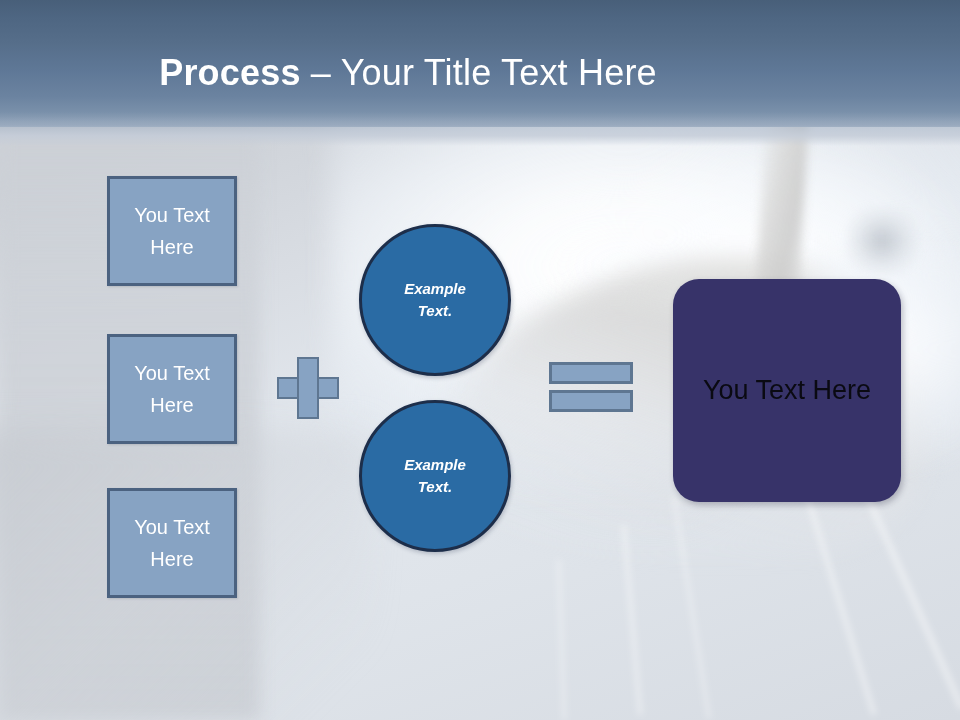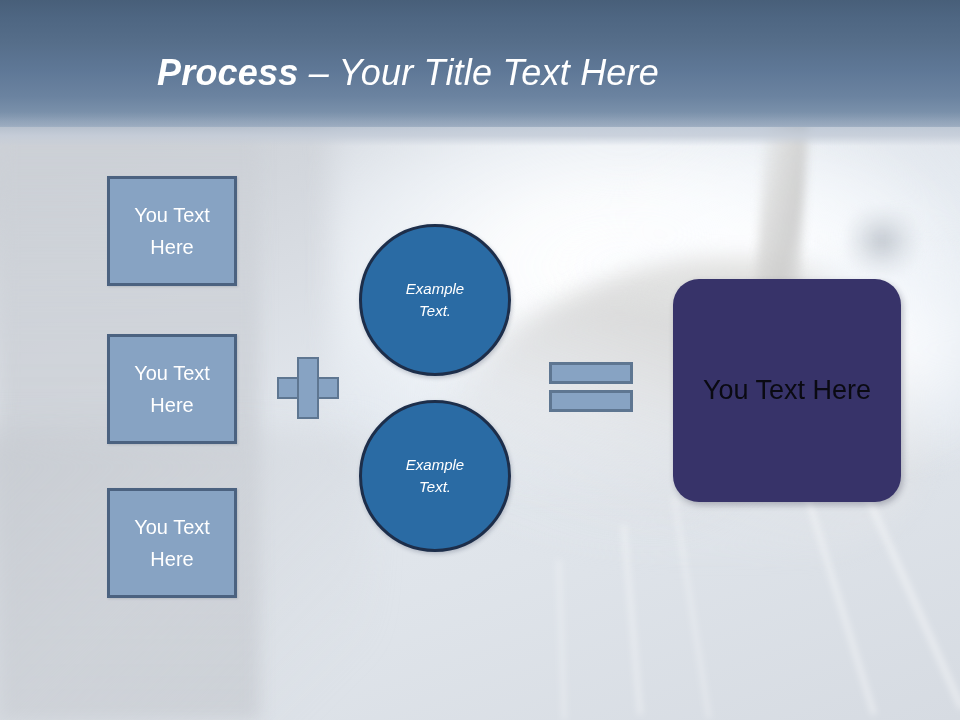--- a/index.html
+++ b/index.html
@@ -205,21 +205,20 @@
     position: absolute;
     left: 0; top: 50px;
     width: 816px;
     text-align: center;
     color: #ffffff;
     font-size: 36px;
     line-height: 46px;
     font-weight: 400;
     letter-spacing: 0.2px;
     white-space: nowrap;
-    font-style: italic;
   }
   .slide-title .strong { font-weight: 700; }
 
   
   .input-box {
     position: absolute;
     width: 130px;
     height: 110px;
     background: #87a3c3;
     border: 3px solid #4b6280;
@@ -267,21 +266,21 @@
     background: #2a6ba4;
     border: 3px solid #1d2e4a;
     box-sizing: border-box;
     display: flex;
     flex-direction: column;
     align-items: center;
     justify-content: center;
     color: #ffffff;
     font-size: 15px;
     line-height: 22px;
-    font-weight: 400;
+    font-weight: 700;
     font-style: italic;
     text-align: center;
     box-shadow: 1px 2px 4px rgba(30,45,70,0.25);
   }
   #circle1 { left: 359px; top: 224px; }
   #circle2 { left: 359px; top: 400px; }
   .circle .ctext { display: block; }
 
   
   .op-equals {

